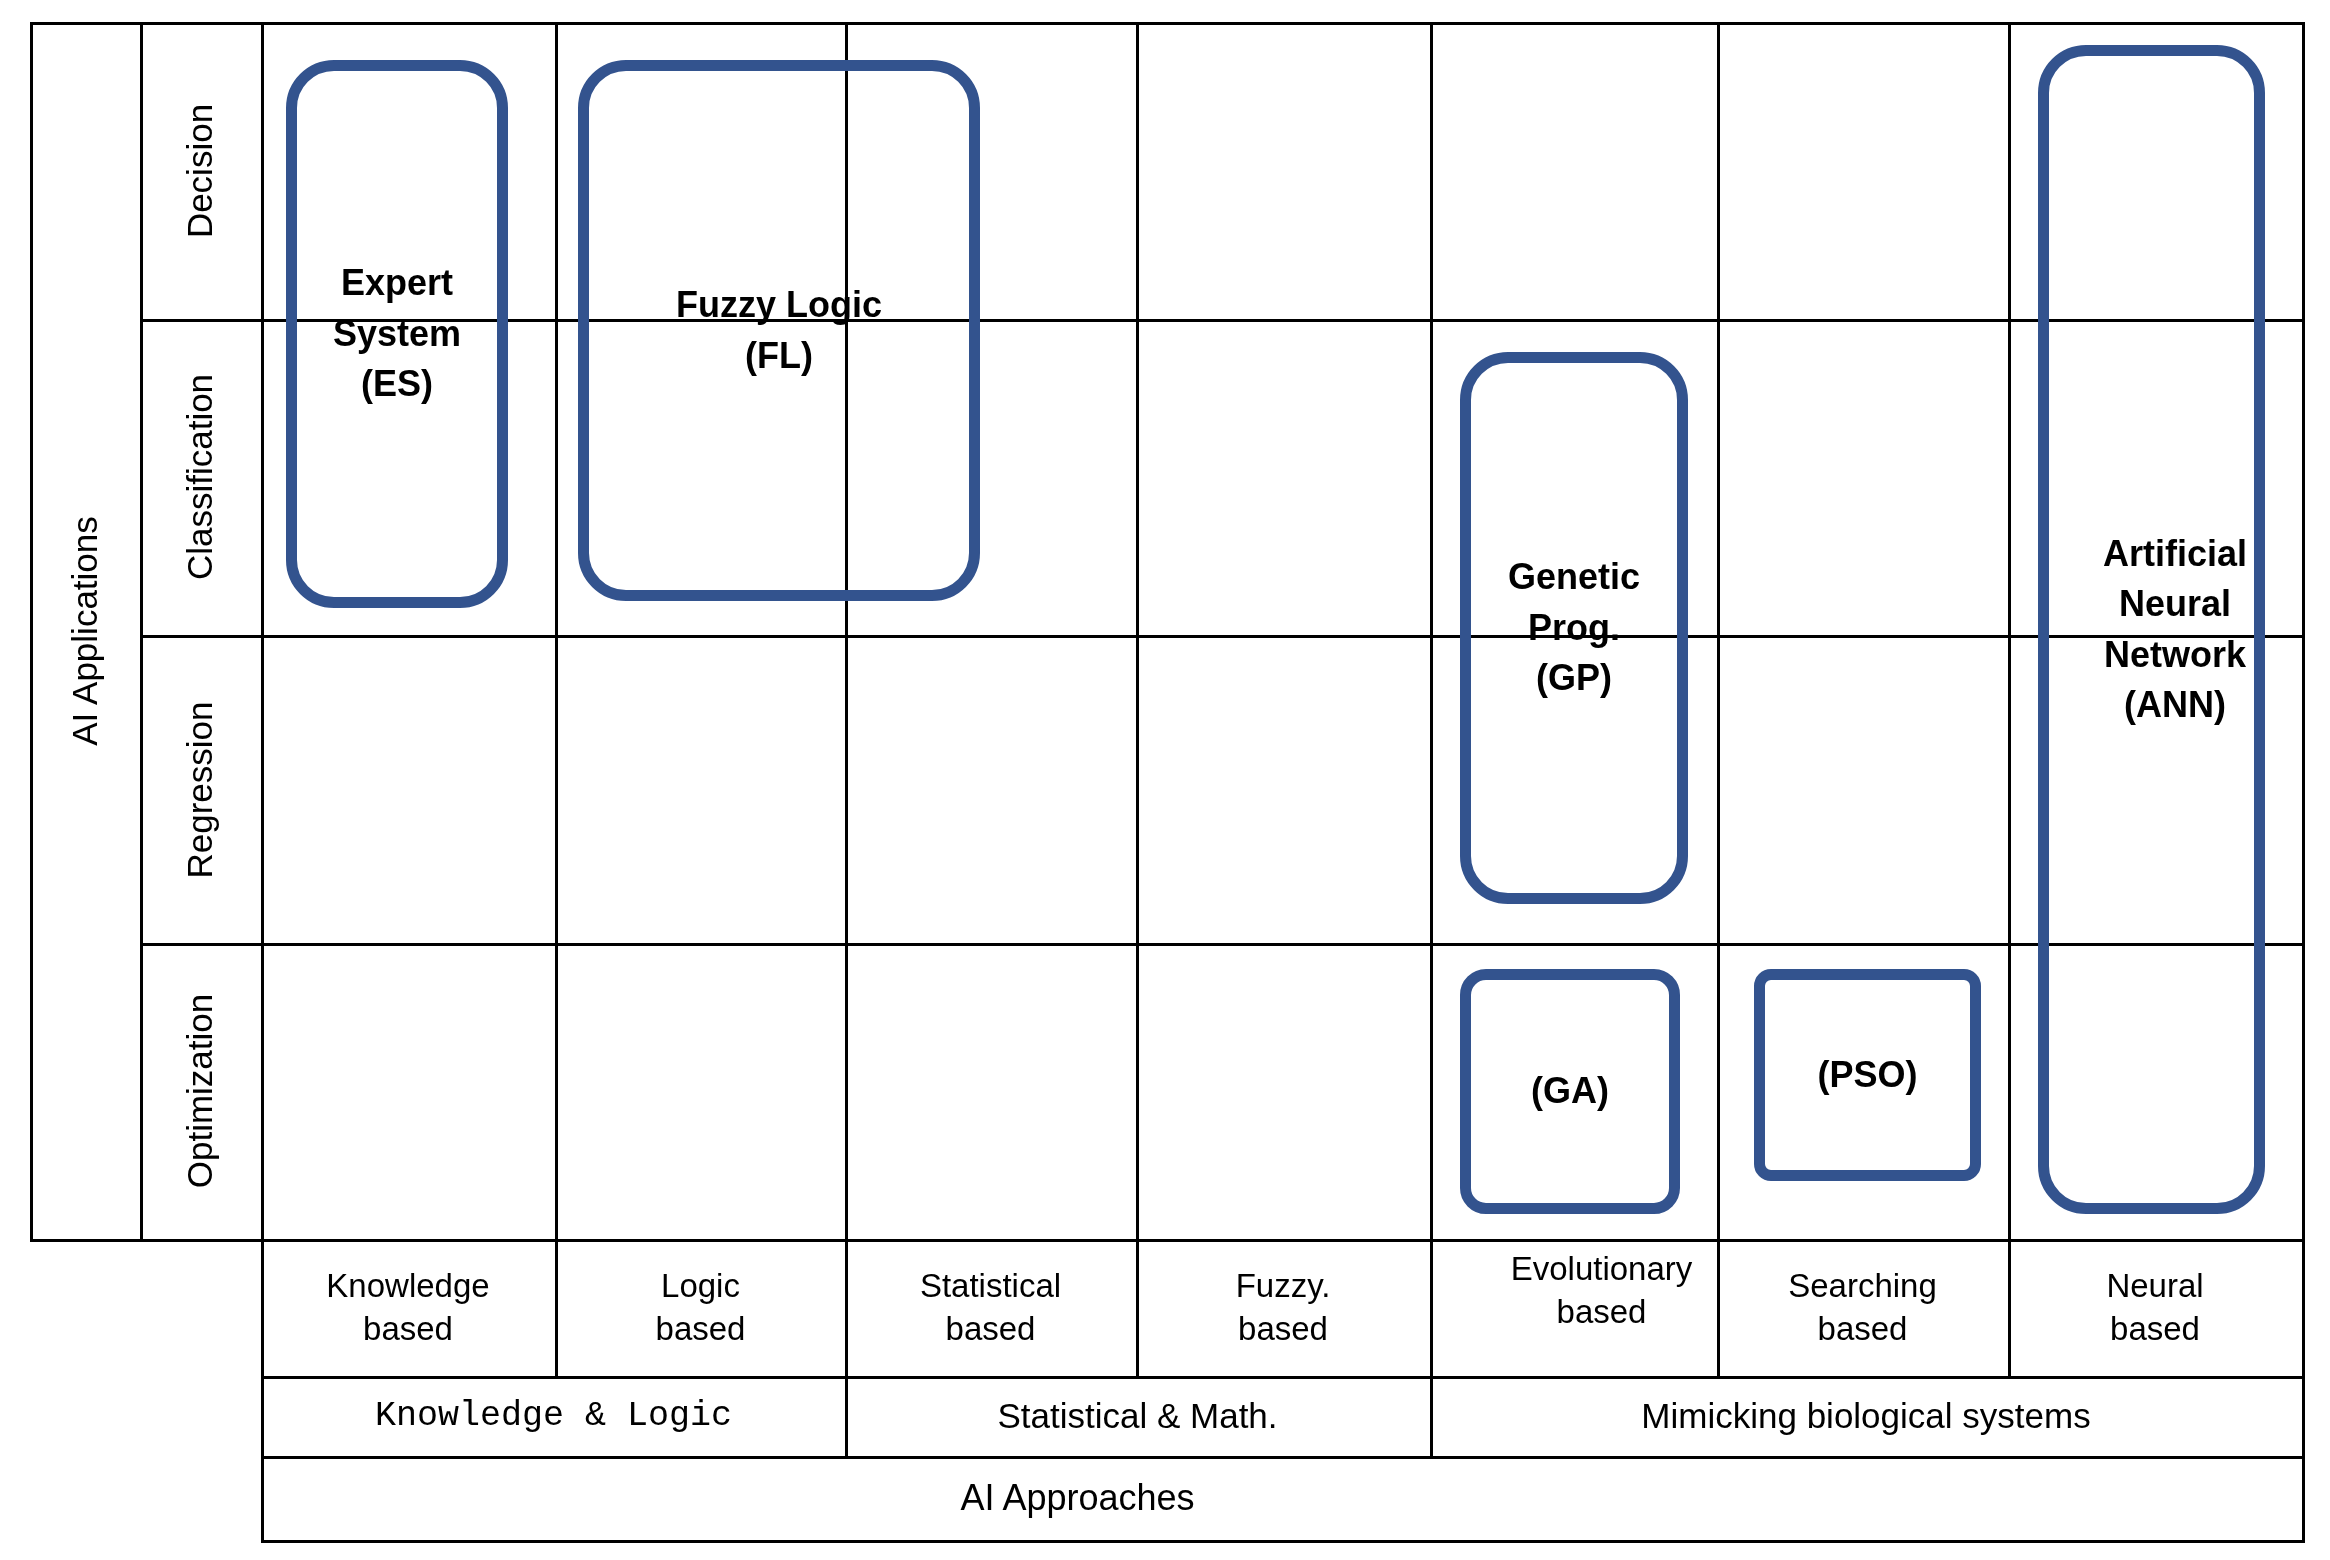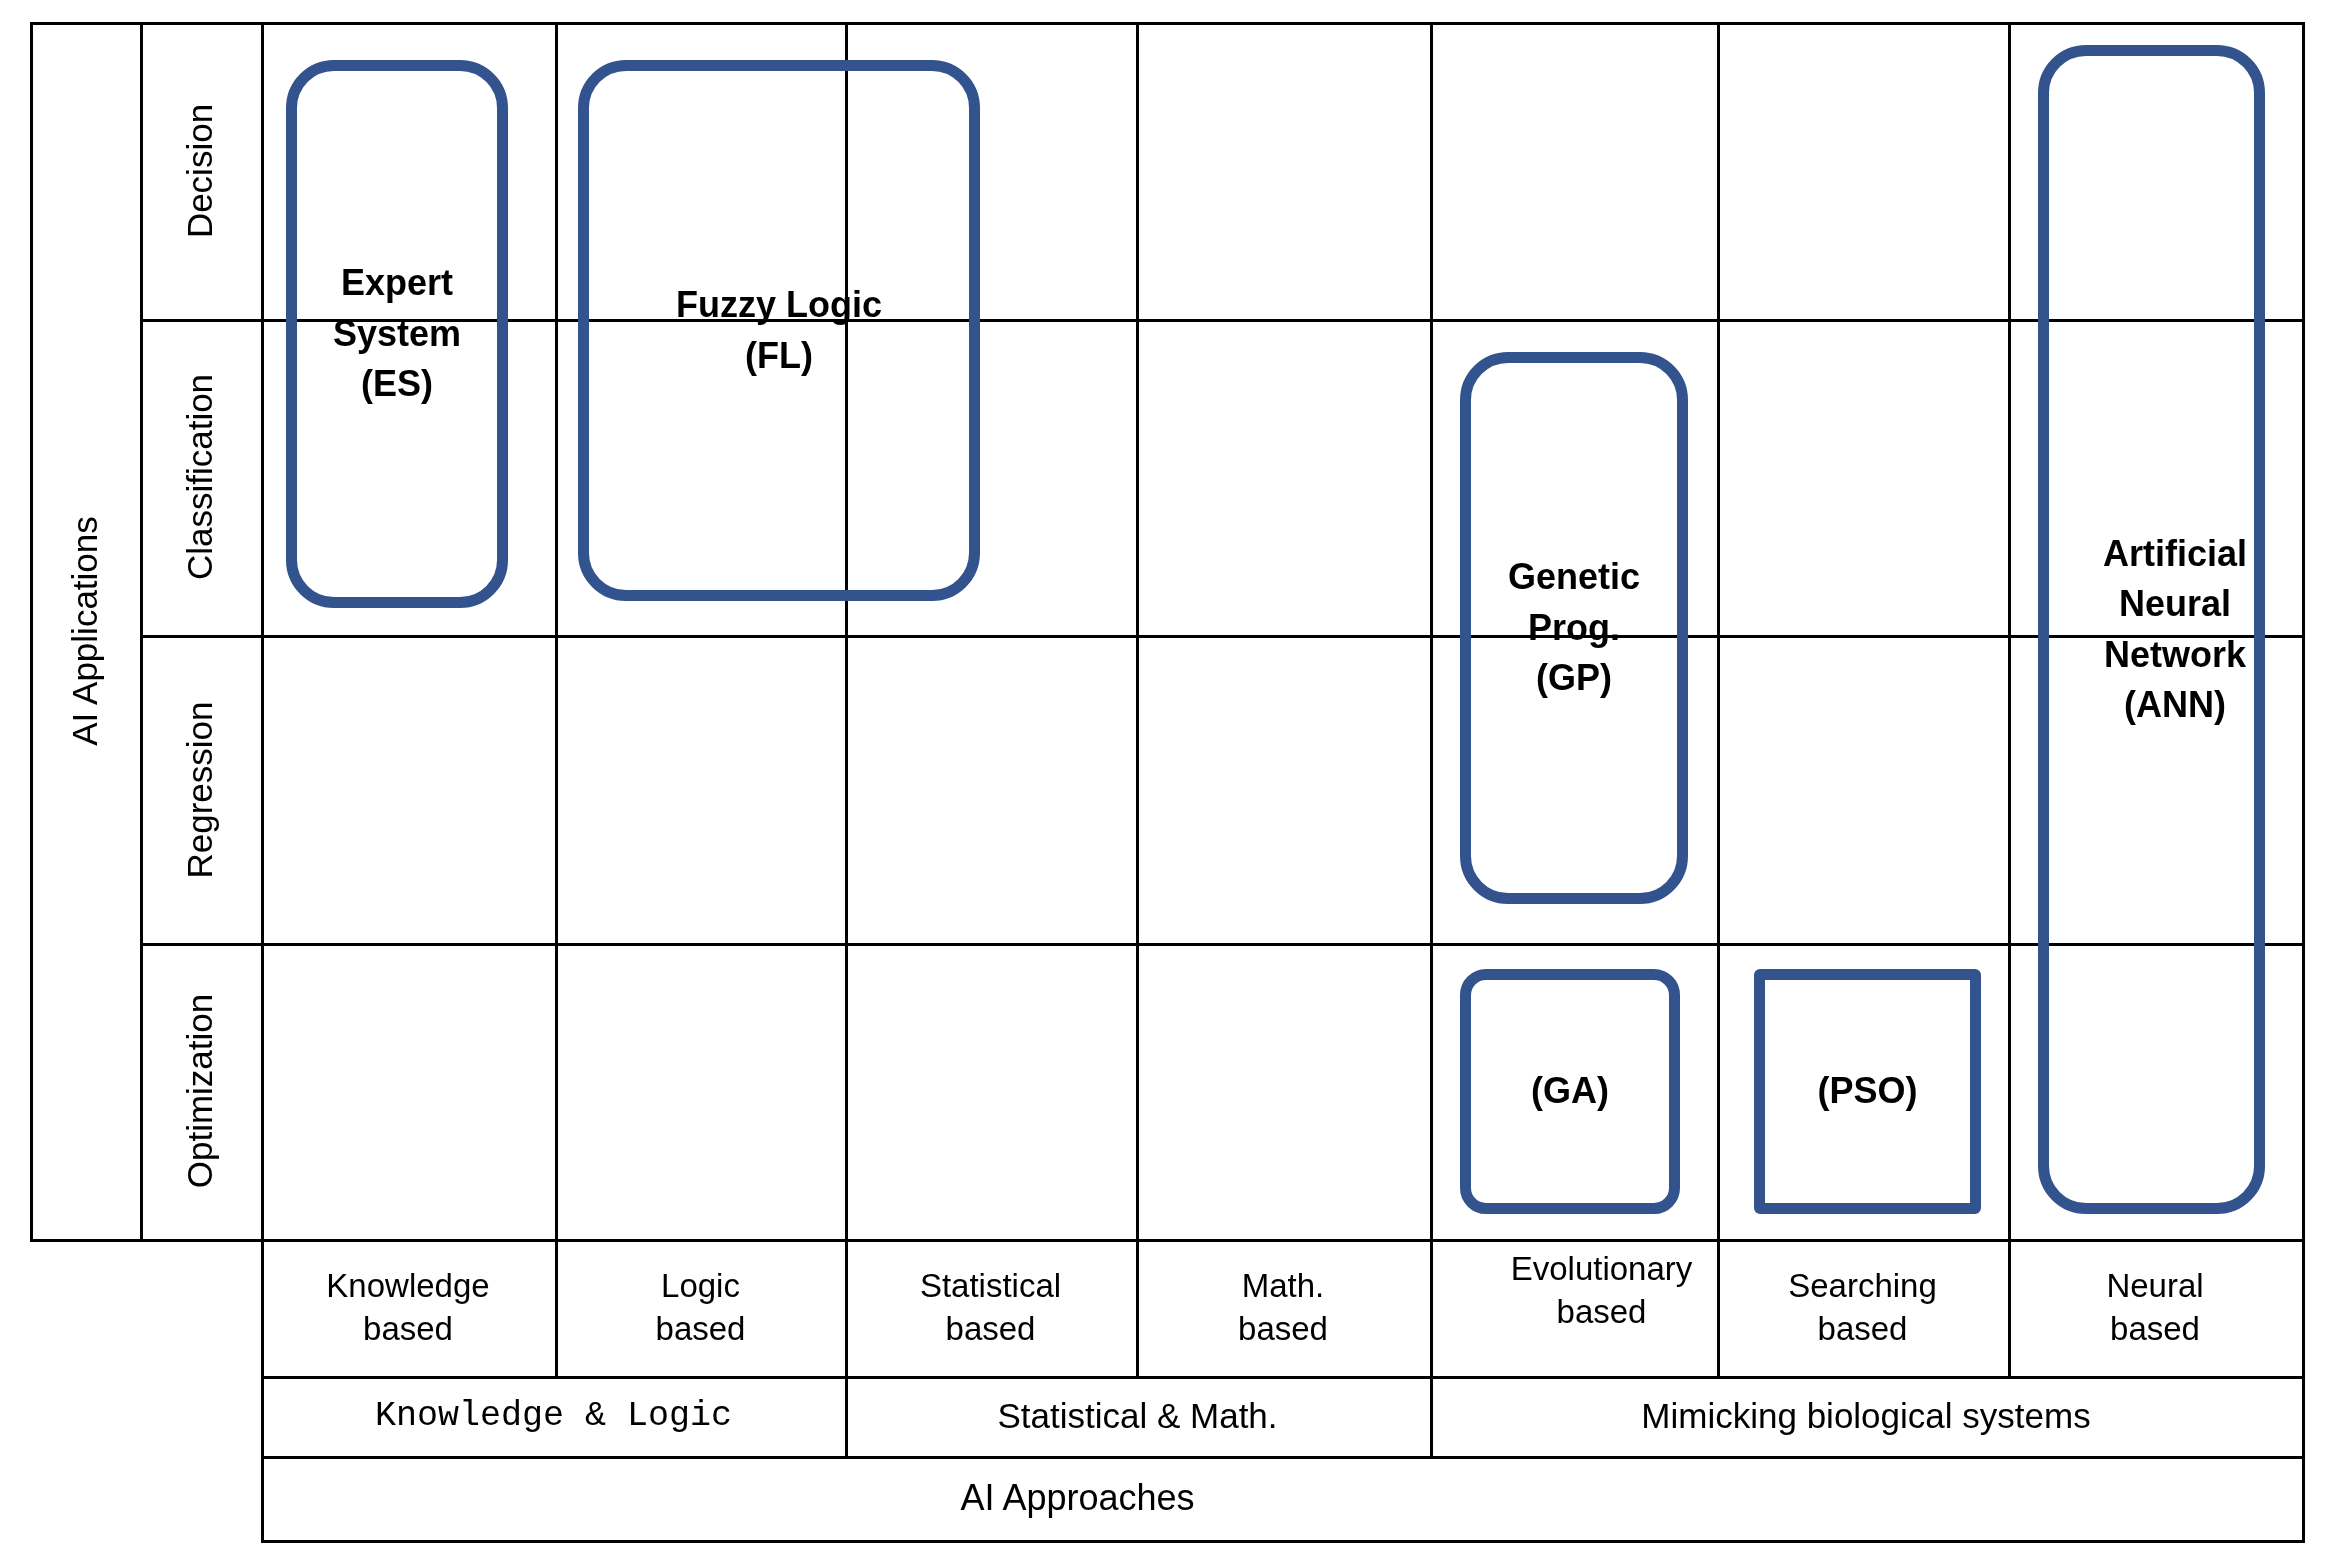--- a/index.html
+++ b/index.html
@@ -42,21 +42,21 @@
   
   .method-box{position:absolute;border:11.4px solid #33538E;border-radius:48px;
               box-sizing:border-box;display:flex;align-items:center;justify-content:center;
               background:transparent;}
   .box-label{font-weight:bold;font-size:36px;line-height:1.4;text-align:center;white-space:pre-line;}
   #box-es {left:286px; top:60px;   width:222px;height:548px;}
   #box-fl {left:578px; top:60px;   width:402px;height:541px;}
   #box-svm{left:1017px;top:63px;   width:366px;height:546px;}
   #box-gp {left:1460px;top:352px;  width:228px;height:552px;}
   #box-ga {left:1460px;top:969px; width:220px;height:245px;border-radius:26px;}
-  #box-pso{left:1754px;top:969px; width:227px;height:245px;border-radius:6px;}
+  #box-pso{left:1754px;top:969px; width:227px;height:212px;border-radius:17px;}
   #box-ann{left:2038px;top:45px;   width:227px;height:1169px;padding-left:47px;}
 
   
   .hcell{position:absolute;display:flex;align-items:center;justify-content:center;text-align:center;}
   .col-label{font-size:33px;line-height:1.3;white-space:pre-line;}
   .group-label{font-size:35px;white-space:nowrap;}
   .bottom-label{font-size:36px;white-space:nowrap;}
   #col-0{left:261px; top:1239px;width:294px;height:137px;}
   #col-1{left:555px; top:1239px;width:291px;height:137px;}
   #col-2{left:845px;top:1239px;width:291px;height:137px;}
@@ -143,21 +143,21 @@
   </div>
   <div class="hcell" id="col-1">
     <span class="col-label">Logic
 based</span>
   </div>
   <div class="hcell" id="col-2">
     <span class="col-label">Statistical
 based</span>
   </div>
   <div class="hcell" id="col-3">
-    <span class="col-label">Math.
+    <span class="col-label">Fuzzy.
 based</span>
   </div>
   <div class="hcell" id="col-4">
     <span class="col-label">Evolutionary
 based</span>
   </div>
   <div class="hcell" id="col-5">
     <span class="col-label">Searching
 based</span>
   </div>

